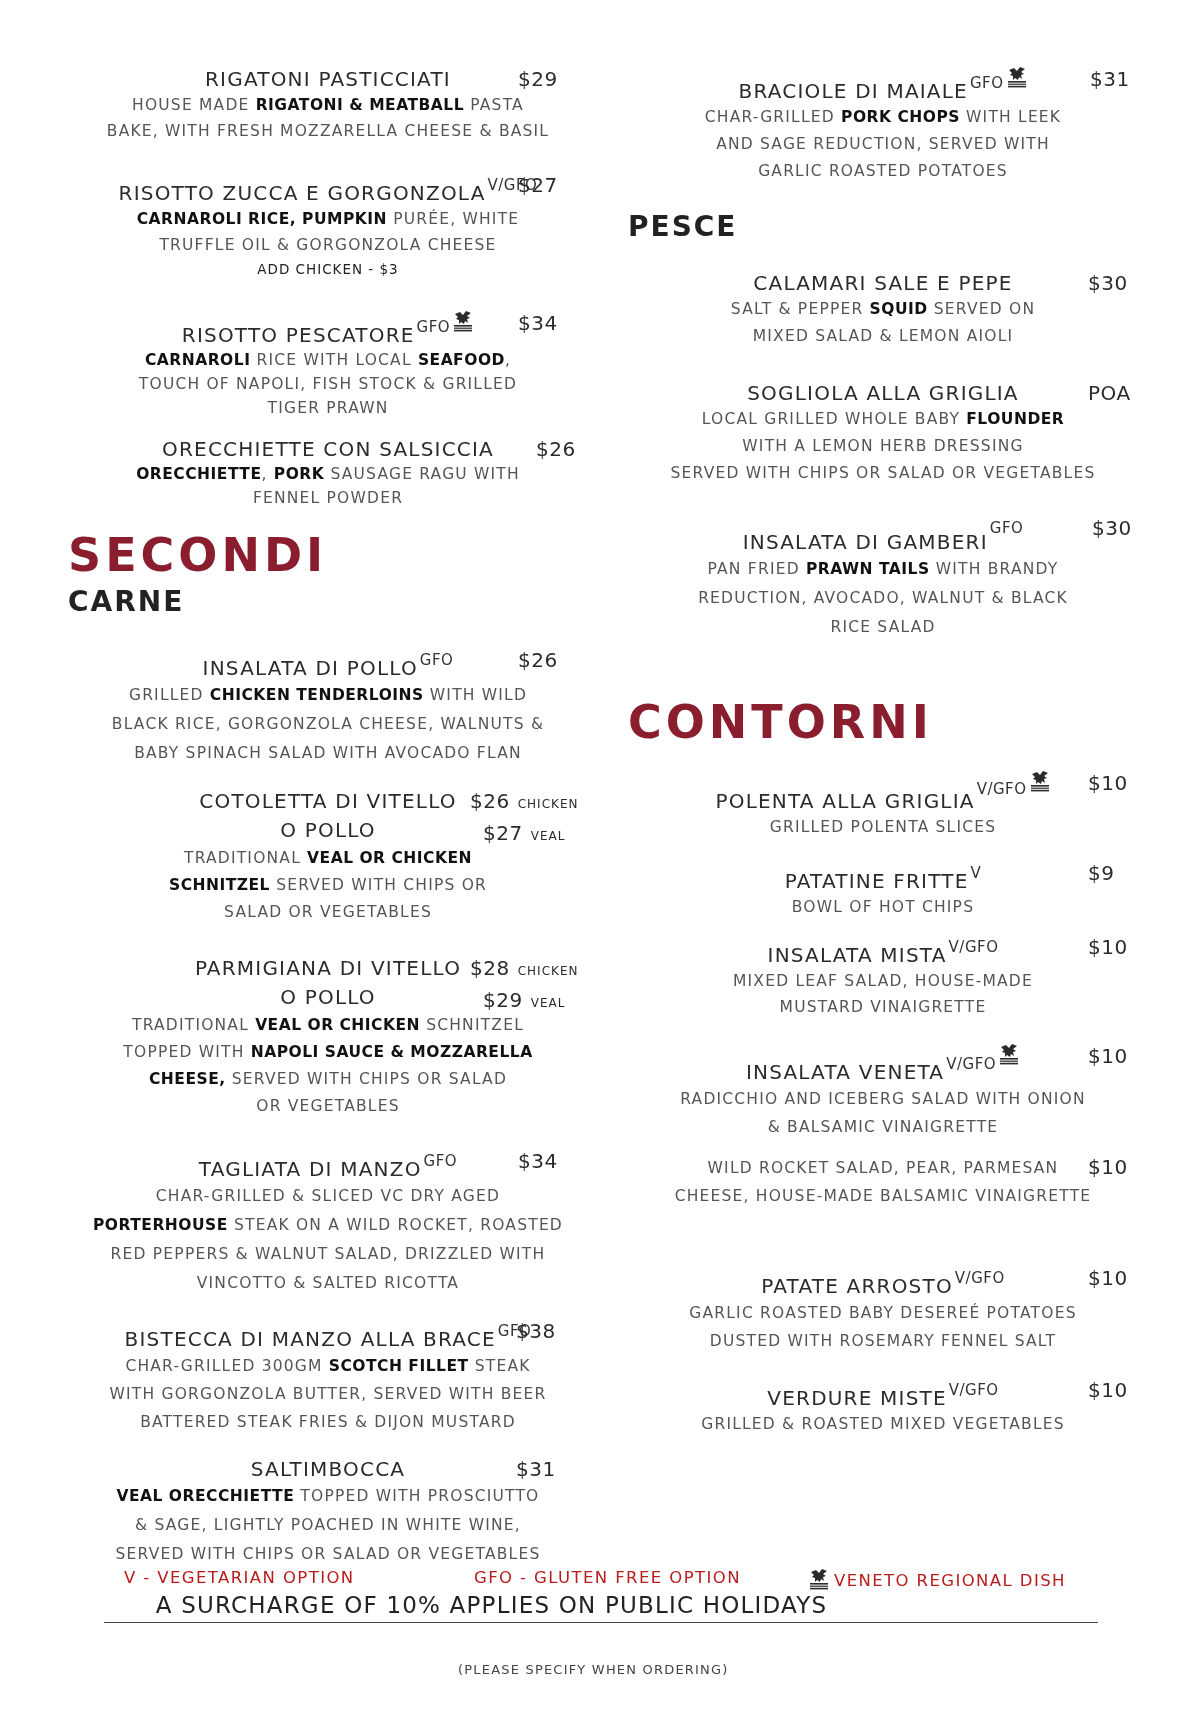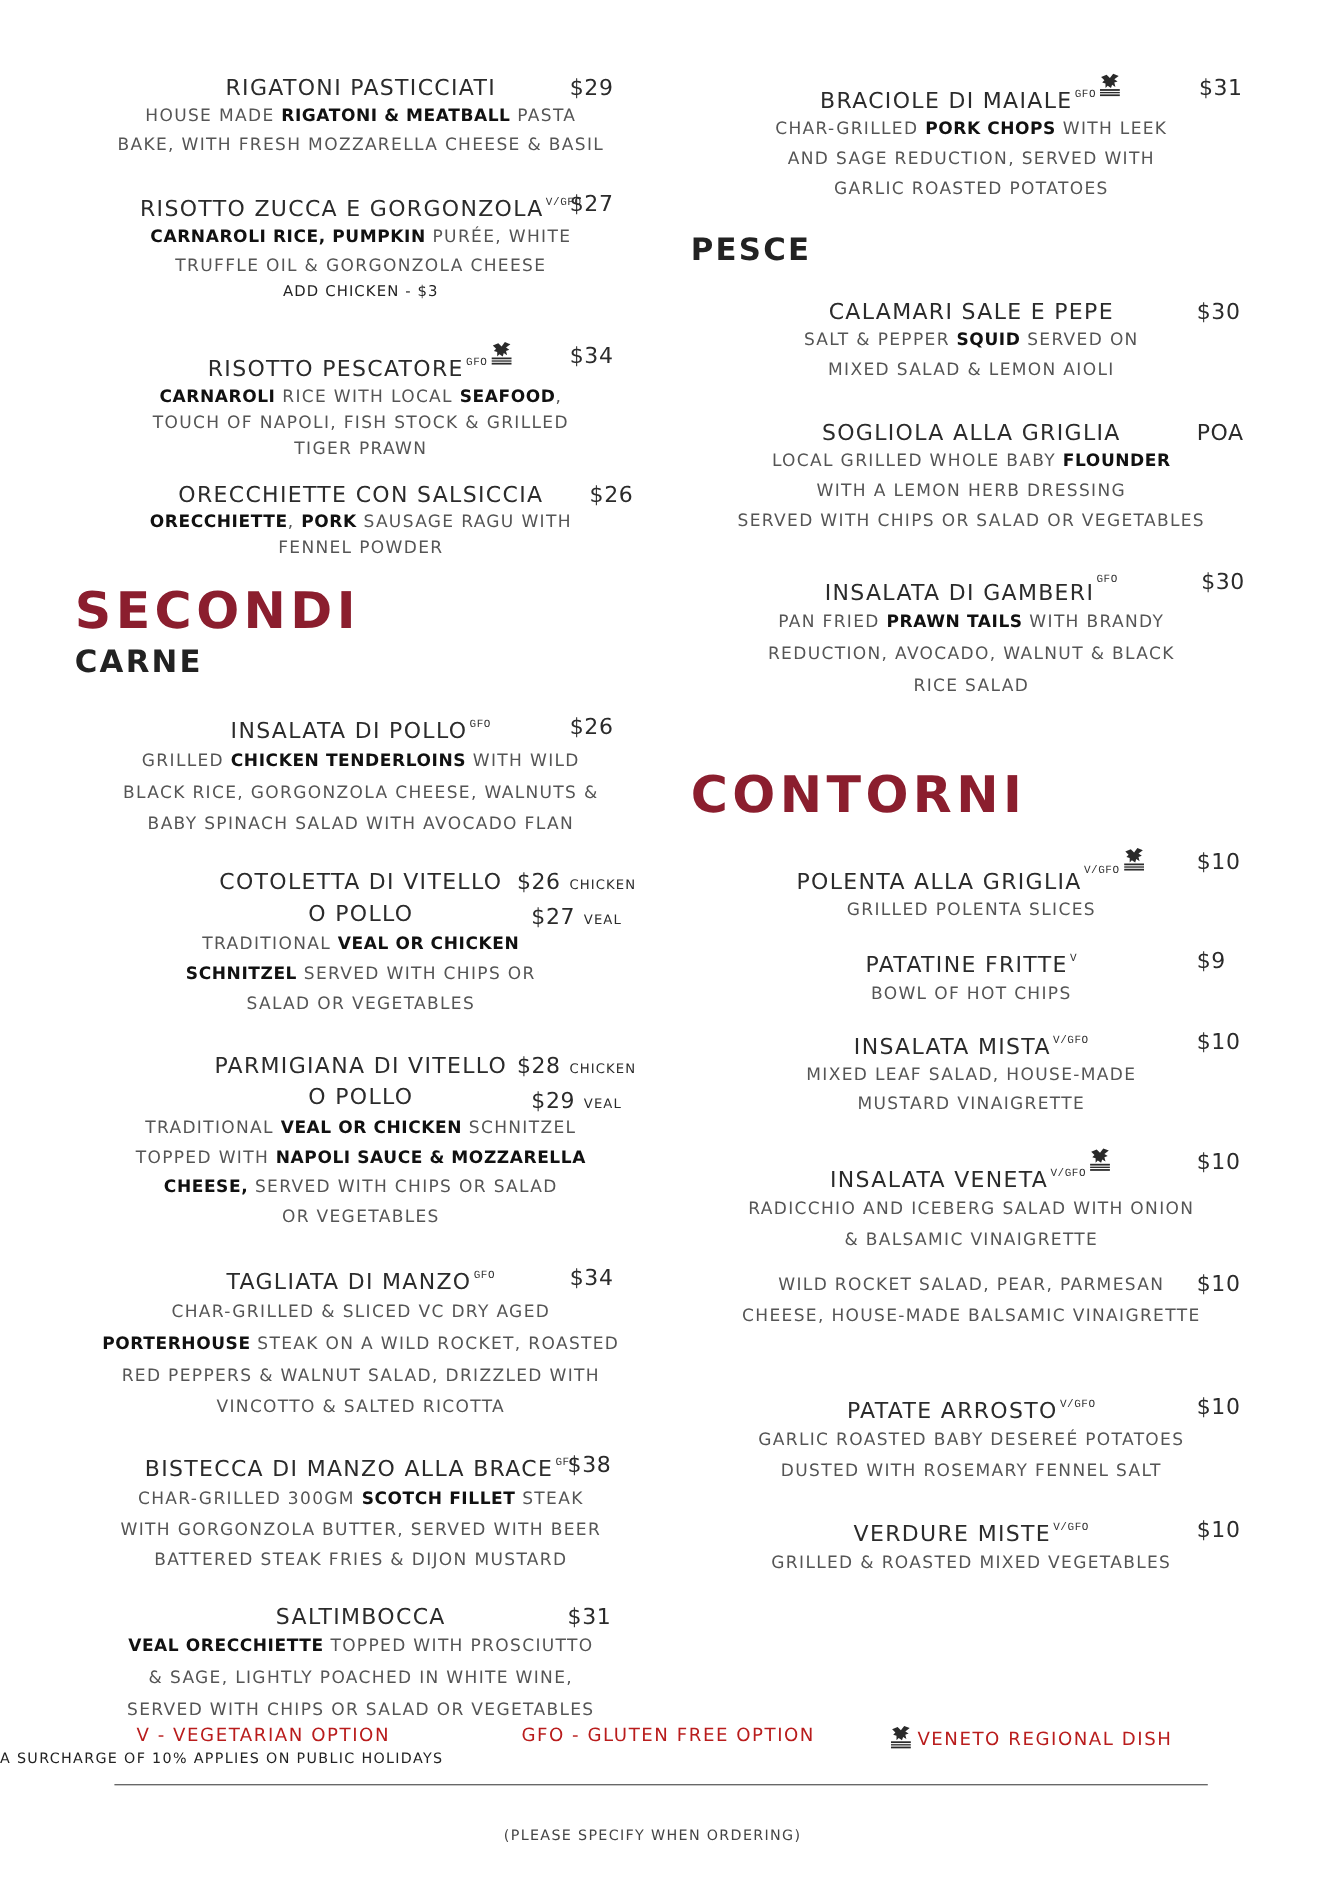--- a/index.html
+++ b/index.html
@@ -3,30 +3,30 @@
 <meta charset="utf-8">
 <style>
   html, body { margin: 0; padding: 0; background: #ffffff; }
   body { width: 1200px; height: 1715px; position: relative; overflow: hidden;
          font-family: "DejaVu Sans", "Liberation Sans", sans-serif; color: #2a2a2a; }
   .col { position: absolute; top: 0; }
   .col-left { left: 68px; width: 520px; }
   .col-right { left: 628px; width: 510px; }
   .item { position: absolute; left: 0; right: 0; text-align: center; }
   .name { font-size: 20px; letter-spacing: 1.2px; color: #2b2b2b; white-space: nowrap; line-height: 26px; font-weight: normal; }
-  .sup { font-size: 10px; letter-spacing: 0.5px; vertical-align: 10px; margin-left: 2px; color: #333; font-family: Liberation Mono, monospace; }
+  .sup { font-size: 15px; letter-spacing: 0.5px; vertical-align: 10px; margin-left: 2px; color: #333; }
   .price { position: absolute; font-size: 20px; color: #2b2b2b; top: 0; line-height: 26px; letter-spacing: 0.5px; }
   .price-sub { font-size: 12px; letter-spacing: 1px; margin-left: 8px; margin-top: 12px; }
   .desc { font-size: 15.5px; letter-spacing: 1.2px; color: #555; line-height: 26px; white-space: nowrap; }
   .desc b { color: #111; font-weight: bold; letter-spacing: 0.5px; }
   .note { font-size: 13.5px; letter-spacing: 1px; color: #222; line-height: 22px; }
   .section-title { position: absolute; left: 0; font-size: 46px; font-weight: bold; color: #8b1e2e; letter-spacing: 4px; line-height: 50px; }
   .sub-title { position: absolute; left: 0; font-size: 28px; font-weight: bold; color: #222; letter-spacing: 2px; line-height: 34px; }
   .lion { display: inline-block; width: 22px; height: 22px; vertical-align: 10px; margin-left: 2px; }
-  .footer-surcharge { position: absolute; top: 1592px; left: 0; width: 983px; font-size: 13px; letter-spacing: 1.2px; color: #222; }
+  .footer-surcharge { position: absolute; top: 1592px; left: 0; width: 983px; text-align: center; font-size: 23px; letter-spacing: 1.2px; color: #222; }
   .footer-line { position: absolute; top: 1622px; left: 104px; width: 994px; height: 0; border-top: 1.5px solid #444; }
   .legend { position: absolute; top: 1568px; font-size: 16.5px; letter-spacing: 1.4px; color: #b91c1c; white-space: nowrap; }
   .legend-sub { position: absolute; top: 1662px; font-size: 13px; letter-spacing: 1.2px; color: #444; white-space: nowrap; }
 </style>
 </head>
 <body>
 
 <div class="col col-left">
 
   <div class="item" style="top:66px">

